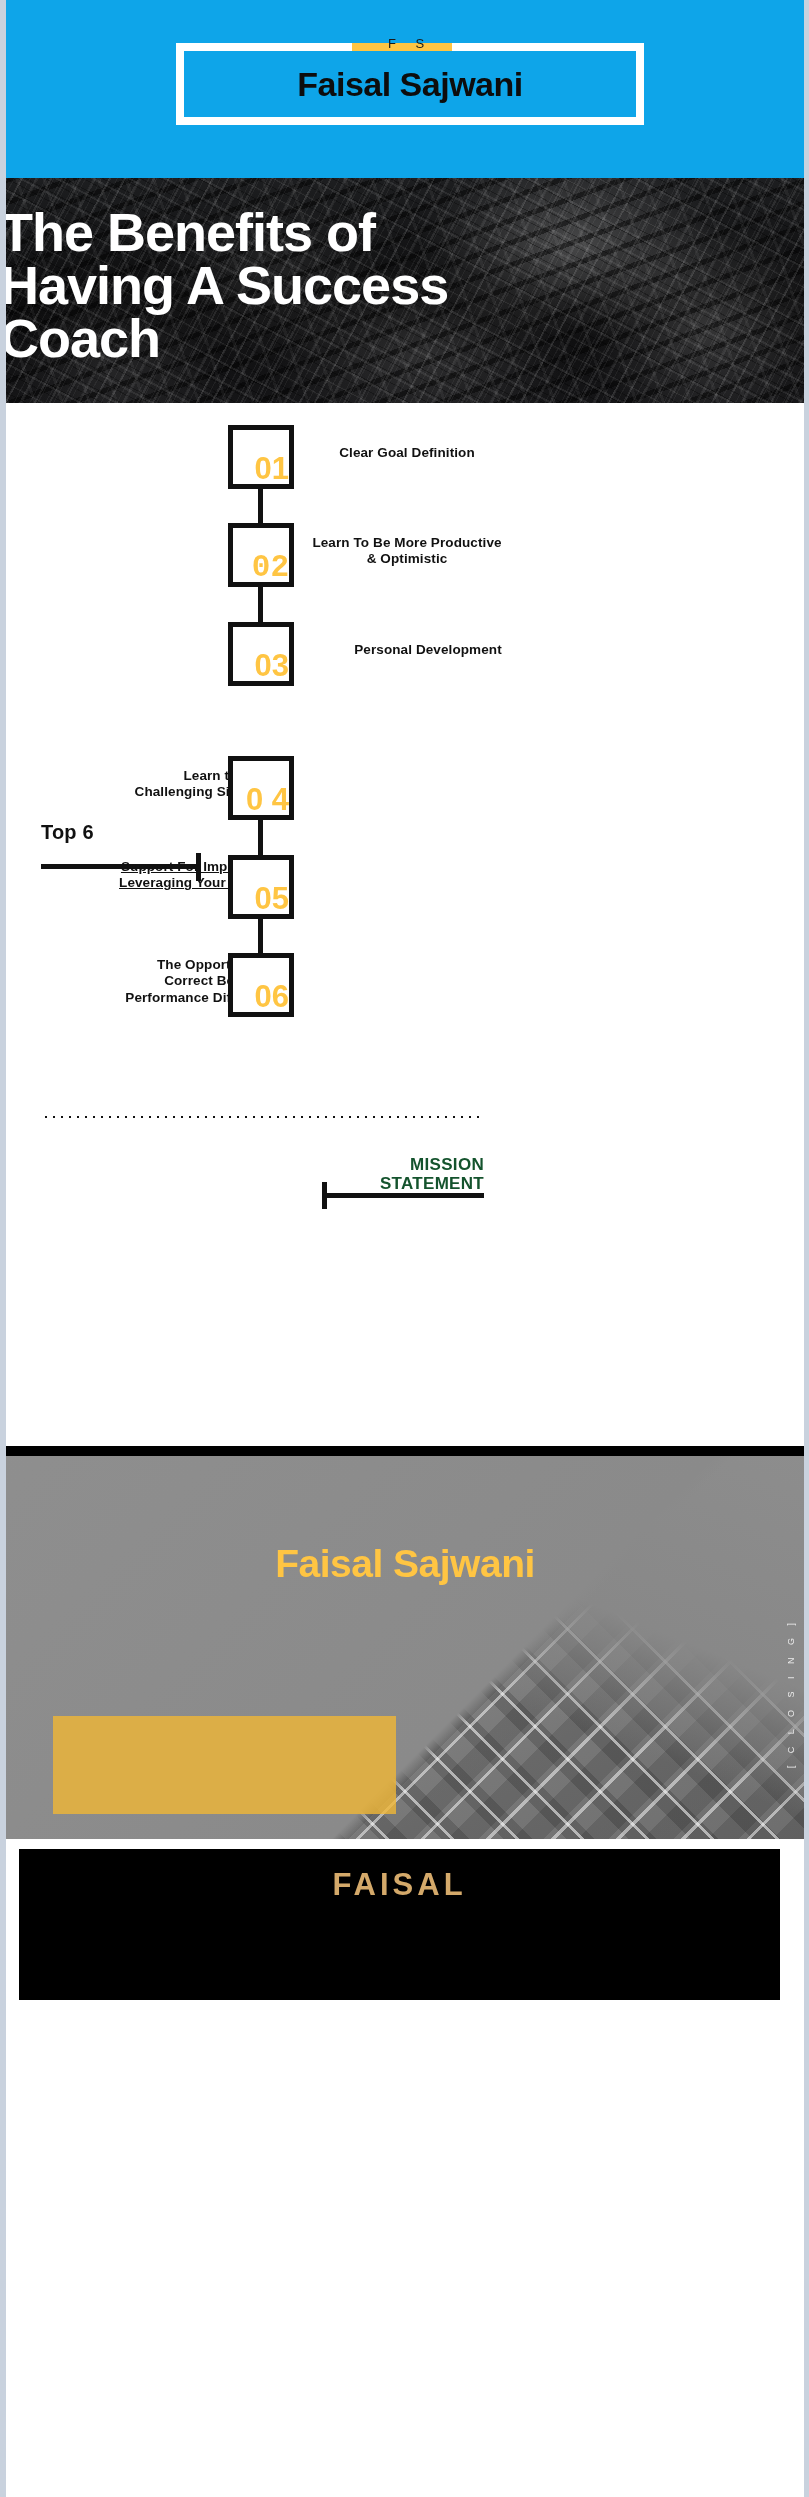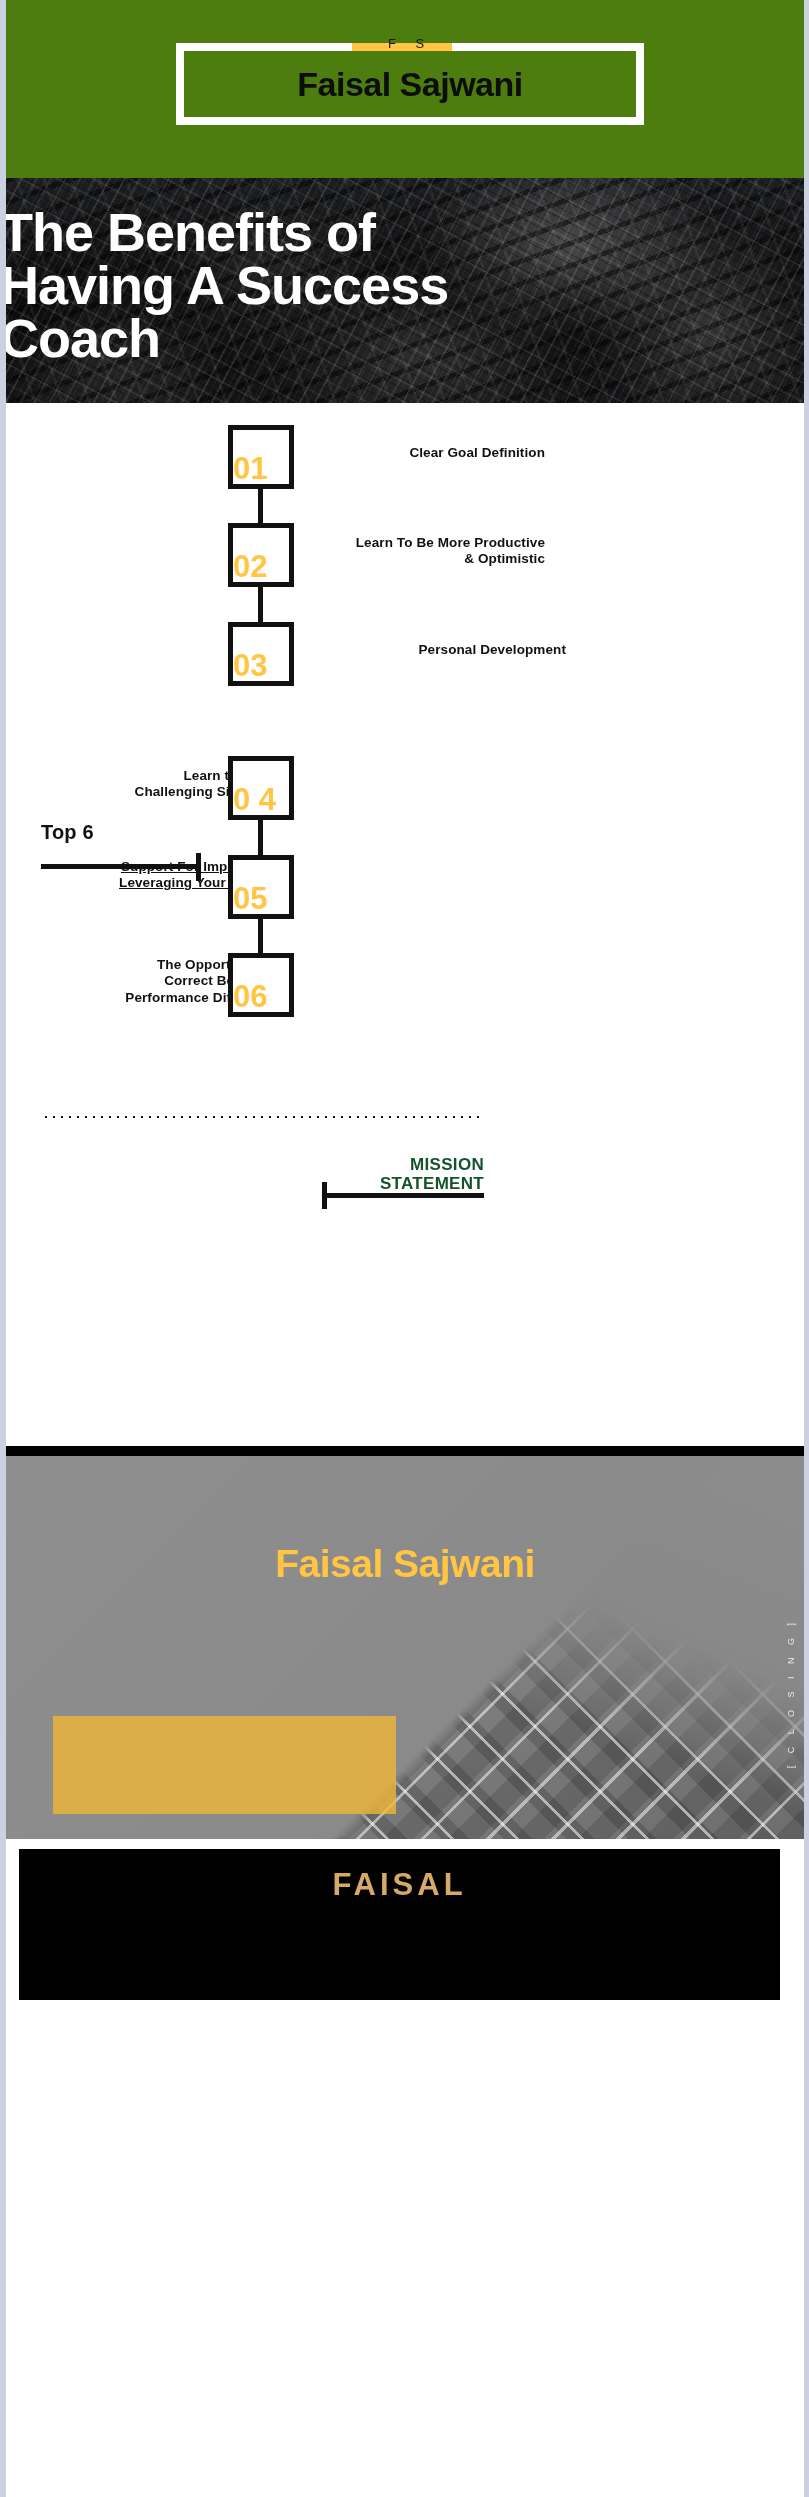--- a/index.html
+++ b/index.html
@@ -14,21 +14,21 @@
     overflow:hidden;
     box-sizing:border-box;
     border-left:6px solid #c9d2de;
     border-right:5px solid #c9d2de;
   }
 
   
   .header{
     position:relative;
     height:178px;
-    background:#4d7c0f;
+    background:#0ea5e9;
     overflow:hidden;
   }
   .brand-frame{
     position:absolute;
     left:170px; top:43px;
     width:468px; height:82px;
     box-sizing:border-box;
     border:8px solid #ffffff;
   }
   .brand-frame::before{
@@ -140,21 +140,21 @@
     left:222px;
     width:66px; height:64px;
     box-sizing:border-box;
     border:5px solid #111;
     background:#ffffff;
     z-index:3;
   }
   .numbox span{
     position:absolute;
     left:0; right:0; bottom:-3px;
-    text-align:left;
+    text-align:right;
     font-size:31px;
     font-weight:bold;
     color:#ffc543;
     letter-spacing:0px;
   }
   .connector{
     position:absolute;
     left:252px;
     width:5px;
     background:#111;
@@ -162,21 +162,21 @@
   }
 
   .item-text{
     position:absolute;
     font-size:13.5px;
     font-weight:bold;
     line-height:1.22;
     color:#111;
     letter-spacing:0.1px;
   }
-  .item-text.right{ left:301px; width:200px; text-align:right;margin-left:38px; }
+  .item-text.right{ left:301px; width:200px; text-align:center; }
   .item-text.left { right:521px; width:178px; text-align:right; }
   .item-text.ul{ text-decoration:underline; }
 
   
   .dotted{
     position:absolute;
     left:36px; top:713px;
     width:440px; height:2px;
     background-image:radial-gradient(circle, #111 0 0.9px, rgba(0,0,0,0) 1.1px);
     background-size:8px 2px;
@@ -339,21 +339,21 @@
     <div class="mission">MISSION STATEMENT</div>
     <div class="mission-rule"></div>
     <div class="mission-rule-cap"></div>
 
     <div id="items-host">
         <div class="numbox" style="top: 22px;">
           <span>01</span>
         </div>
         <div class="item-text right" style="top: 42px;">Clear Goal Definition</div>
         <div class="connector" style="top: 86px; height: 34px;"></div>
-        <div class="numbox" style="top: 120px;">
+        <div class="numbox" style="top: 120px; font-family: Liberation Mono, monospace;">
           <span>02</span>
         </div>
         <div class="item-text right" style="top: 132px;">Learn To Be More Productive &amp; Optimistic</div>
         <div class="connector" style="top: 184px; height: 35px;"></div>
         <div class="numbox" style="top: 219px;">
           <span>03</span>
         </div>
         <div class="item-text right" style="top: 239px; padding-left: 21px;">Personal Development</div>
         <div class="connector" style="top: 417px; height: 35px;"></div>
         <div class="numbox" style="top: 353px;">

